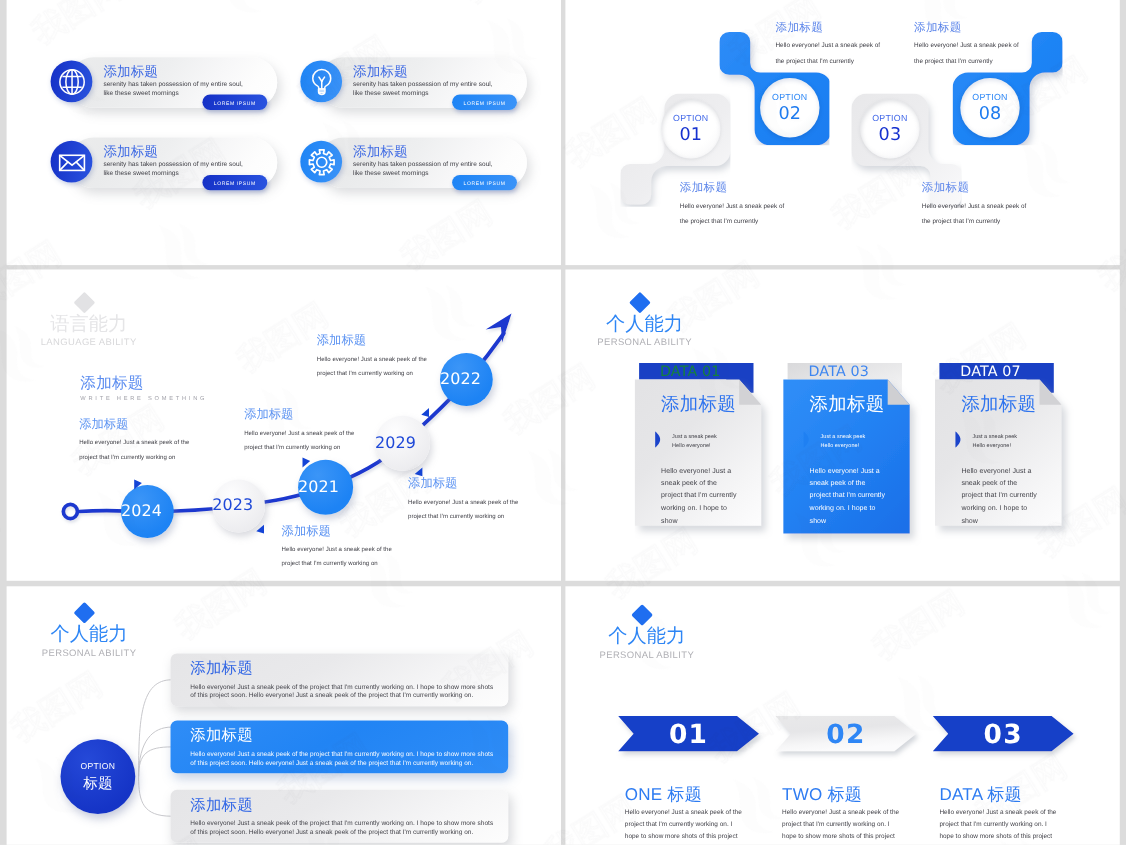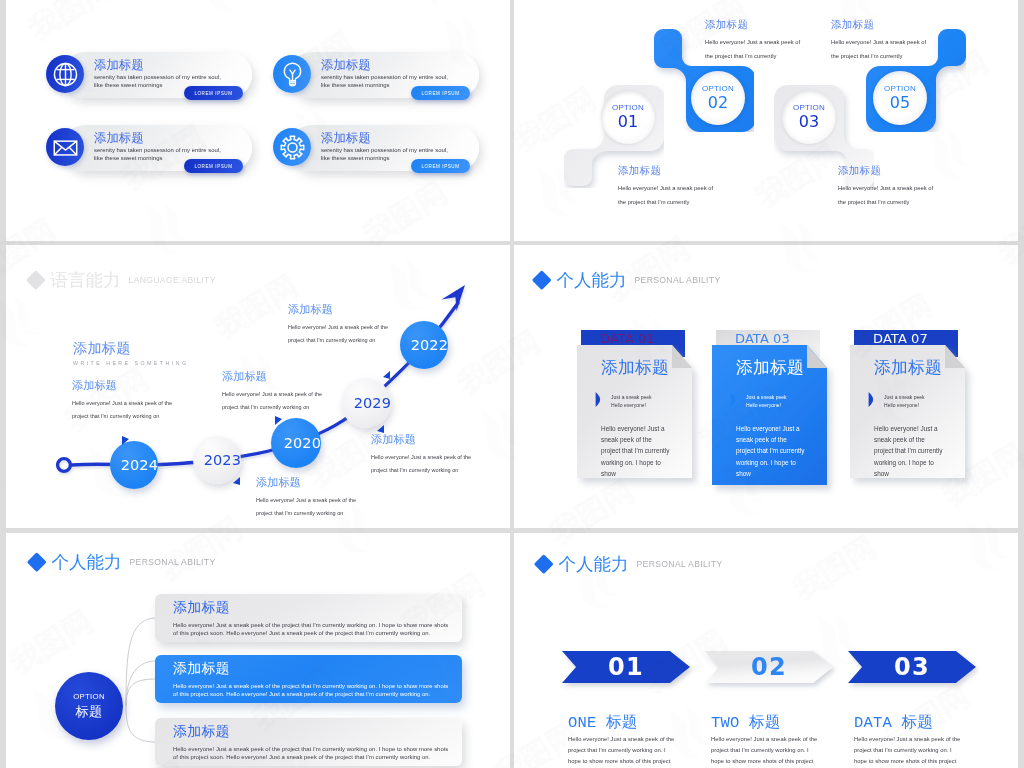--- a/index.html
+++ b/index.html
@@ -8,21 +8,21 @@
   .sheet{position:absolute;left:0;top:0;width:1024px;height:768px;background:#dcdcdc;}
   .panel{position:absolute;background:#fff;overflow:hidden;}
   #p1{left:6px;top:0px;width:504px;height:241px;}
   #p2{left:514px;top:0px;width:504px;height:241px;}
   #p3{left:6px;top:245px;width:504px;height:283px;}
   #p4{left:514px;top:245px;width:504px;height:283px;}
   #p5{left:6px;top:533px;width:504px;height:235px;}
   #p6{left:514px;top:533px;width:504px;height:235px;}
 
   
-  .shead{position:absolute;display:flex;align-items:center;}
+  .shead{position:absolute;display:flex;align-items:center;flex-direction:column;}
   .shead .dia{width:13.5px;height:13.5px;transform:rotate(45deg);border-radius:1.5px;}
   .shead .cn{font-size:17.5px;letter-spacing:0px;margin-left:8px;font-weight:400;font-family:"DejaVu Sans",sans-serif;}
   .shead .en{font-size:8.6px;letter-spacing:.35px;margin-left:8px;color:#b0b0b5;}
 
   
   .pill{position:absolute;height:46px;border-radius:23px;
         background:linear-gradient(125deg,#eceded 0%,#e9eaeb 20%,#eeeff0 44%,#f7f7f8 66%,#fdfdfd 84%,#ffffff 100%);
         box-shadow:3px 5px 10px rgba(120,122,132,.25);}
   .pill .ptitle{position:absolute;left:32px;top:5px;font-size:12.4px;color:#3e6ae4;letter-spacing:0px;
         font-family:"DejaVu Sans",sans-serif;}
@@ -40,21 +40,21 @@
   .brightg{background:linear-gradient(100deg,#1e84f5,#3b93f8);}
   .optcircle{position:absolute;width:50px;height:50px;border-radius:50%;
              display:flex;flex-direction:column;align-items:center;justify-content:center;}
   .optcircle .ol{font-size:8px;letter-spacing:.25px;line-height:10px;}
   .optcircle .on{font-size:16px;line-height:18px;letter-spacing:.1px;font-family:"DejaVu Sans",sans-serif;}
   .opttxt{position:absolute;}
   .opttxt .t{font-size:10.5px;color:#5a84ea;letter-spacing:.3px;font-family:"DejaVu Sans",sans-serif;}
   .opttxt .d{font-size:5.8px;color:#3d3d44;line-height:13.5px;white-space:pre-line;margin-top:4px;}
 
   
-  .tl-node{position:absolute;border-radius:50%;display:flex;align-items:center;justify-content:flex-end;
+  .tl-node{position:absolute;border-radius:50%;display:flex;align-items:center;justify-content:flex-start;
            font-size:14.5px;letter-spacing:.1px;font-family:"DejaVu Sans",sans-serif;}
   .tl-txt{position:absolute;}
   .tl-txt .t{font-size:11.2px;color:#5a92f2;letter-spacing:0px;font-family:"DejaVu Sans",sans-serif;}
   .tl-txt .d{font-size:5.5px;color:#3f3f46;line-height:12.5px;white-space:pre-line;margin-top:4px;letter-spacing:.02px;}
   .tl-side .t{font-size:14.2px;color:#5a8cf0;letter-spacing:.2px;font-family:"DejaVu Sans",sans-serif;}
   .tl-side .s{font-size:5.2px;color:#a2a2aa;letter-spacing:2.5px;margin-top:2px;}
   .dtag{position:absolute;height:15px;display:flex;align-items:center;padding-left:16px;
         font-size:13px;letter-spacing:.1px;font-weight:400;font-family:"DejaVu Sans",sans-serif;}
   .dbody{position:absolute;width:108px;}
   .dtitle{font-size:16.8px;letter-spacing:.2px;font-family:"DejaVu Sans",sans-serif;}
@@ -64,21 +64,21 @@
   
   .rowcard{position:absolute;width:307px;height:48px;border-radius:6px;}
   .rowcard .rt{position:absolute;left:18px;top:5px;font-size:14px;letter-spacing:.2px;font-family:"DejaVu Sans",sans-serif;}
   .rowcard .rd{position:absolute;left:18px;top:27px;font-size:5.9px;line-height:8.3px;white-space:pre-line;letter-spacing:.02px;}
   .bub{position:absolute;border-radius:50%;display:flex;flex-direction:column;
        align-items:center;justify-content:center;}
   .bub .bl{font-size:7.8px;color:#fff;letter-spacing:.3px;}
   .bub .bt{font-size:13.2px;color:#fff;letter-spacing:.2px;margin-top:2px;font-family:"DejaVu Sans",sans-serif;}
   .arw{position:absolute;width:131px;height:36px;display:flex;align-items:center;justify-content:center;}
   .arw span{font-size:24px;font-weight:bold;letter-spacing:1.2px;position:relative;z-index:2;font-family:"DejaVu Sans",sans-serif;}
-  .stitle{position:absolute;font-size:15.5px;letter-spacing:.2px;font-family:Liberation Mono, monospace;}
+  .stitle{position:absolute;font-size:15.5px;letter-spacing:.2px;font-family:Liberation Sans, sans-serif;}
   .sdesc{position:absolute;font-size:5.85px;line-height:11.2px;white-space:pre-line;color:#3f3f46;letter-spacing:.02px;}
 
   .wm{position:absolute;pointer-events:none;mix-blend-mode:multiply;opacity:.55;}
 </style>
 </head>
 <body>
 
 <div class="sheet">
 
 <div class="panel" id="p1">
@@ -211,21 +211,21 @@
 the project that I'm currently</div>
     </div>
   </div>
 
   <div>
     <svg style="position:absolute;left:352px;top:29px;" width="100" height="103" viewBox="0 0 100 103">
       <path filter="url(#sh2)" fill="url(#bg2)" d="M81,0 h10 a9,9 0 0 1 9,9 v19 a9,9 0 0 1 -9,9 h-7 a14,14 0 0 0 -14,14 v38 a14,14 0 0 1 -14,14 h-42 a14,14 0 0 1 -14,-14 v-38 a14,14 0 0 1 14,-14 h49 a9,9 0 0 0 9,-9 v-19 a9,9 0 0 1 9,-9 z"></path>
     </svg>
     <div class="optcircle" style="left:359px;top:71px;width:54px;height:54px;background:radial-gradient(circle at 38% 30%,#ffffff 58%,#eef0f2 100%);box-shadow:inset 1px 2px 4px rgba(120,140,180,.24), 0 1px 4px rgba(20,70,150,.28);">
       <span class="ol" style="color:#2a86f6">OPTION</span>
-      <span class="on" style="color:#1f7cf0">05</span>
+      <span class="on" style="color:#1f7cf0">08</span>
     </div>
     <div class="opttxt" style="left:317px;top:18px;width:150px;">
       <div class="t">添加标题</div>
       <div class="d">Hello everyone! Just a sneak peek of
 the project that I'm currently</div>
     </div>
   </div>
 </div>
 
 <div class="panel" id="p3">
@@ -253,21 +253,21 @@
     </g>
   </svg>
 
   <div class="tl-node" style="left:104px;top:196px;width:48px;height:48px;background:radial-gradient(circle at 36% 28%,#3b95f7,#1d83f4 70%);color:#fff;box-shadow:2px 4px 7px rgba(130,140,170,.38);">
         <span>2024</span>
       </div>
   <div class="tl-node" style="left:187px;top:191px;width:48px;height:48px;background:radial-gradient(circle at 36% 28%,#fdfdfe,#ebebee 80%);color:#1f49d8;box-shadow:2px 4px 7px rgba(150,152,166,.35);">
         <span>2023</span>
       </div>
   <div class="tl-node" style="left:265px;top:173px;width:50px;height:50px;background:radial-gradient(circle at 36% 28%,#3b95f7,#1d83f4 70%);color:#fff;box-shadow:2px 4px 7px rgba(130,140,170,.38);">
-        <span>2020</span>
+        <span>2021</span>
       </div>
   <div class="tl-node" style="left:335px;top:133px;width:50px;height:50px;background:radial-gradient(circle at 36% 28%,#fdfdfe,#ebebee 80%);color:#1f49d8;box-shadow:2px 4px 7px rgba(150,152,166,.35);">
         <span>2029</span>
       </div>
   <div class="tl-node" style="left:394px;top:76px;width:48px;height:48px;background:radial-gradient(circle at 36% 28%,#3b95f7,#1d83f4 70%);color:#fff;box-shadow:2px 4px 7px rgba(130,140,170,.38);">
         <span>2022</span>
       </div>
 
   <svg style="position:absolute;left:0;top:0;" width="504" height="283">
     <path fill="#1444d6" d="M116,191 l7,3 l-7,6 z"></path>
@@ -321,21 +321,21 @@
               <stop offset="1" stop-color="#fcfcfd"></stop>
         </linearGradient>
         <filter id="cshd" x="-25%" y="-20%" width="170%" height="150%">
           <feDropShadow dx="4" dy="5" stdDeviation="3.2" flood-color="#9da2ae" flood-opacity="0.4"></feDropShadow>
         </filter>
       </defs>
       <path fill="#1940c4" d="M4,0 h104 v27 h-13 l-12,-12 h-79 z"></path>
       <path filter="url(#cshd)" fill="url(#cg1)" d="M0,15 h95 l20,23 v110 h-115 z"></path>
       <path fill="#d2d2d5" d="M95,15 l20,23 h-20 z"></path>
     </svg>
-    <div class="dtag" style="left:70px;top:86px;color:#701a75;">DATA 01</div>
+    <div class="dtag" style="left:70px;top:86px;color:#15803d;">DATA 01</div>
     <div class="dbody" style="left:87px;top:111px;">
       <div class="dtitle" style="color:#2f74ee">添加标题</div>
       <div style="display:flex;align-items:flex-start;margin-top:13px;margin-left:-6px;">
         <svg width="6" height="15" viewBox="0 0 6 15">
               <path fill="#1b44cb" d="M0.6,0 C4.0,3.3 5.1,5.3 5.1,7.5 C5.1,9.7 4.0,11.7 0.6,15 Z"></path>
             </svg>
         <div class="dlead" style="color:#3e3e45;margin-left:10px;margin-top:1px;">Just a sneak peek
 Hello everyone!</div>
       </div>
       <div class="dtext" style="color:#44444b;margin-top:13px;">Hello everyone! Just a

